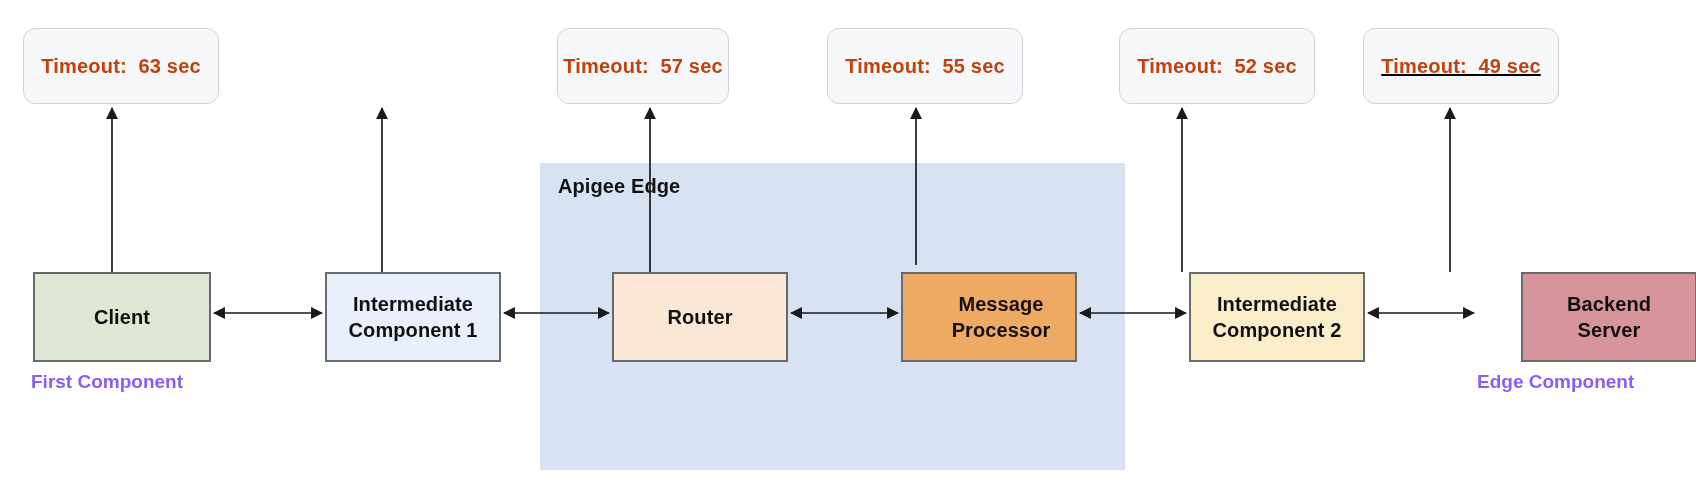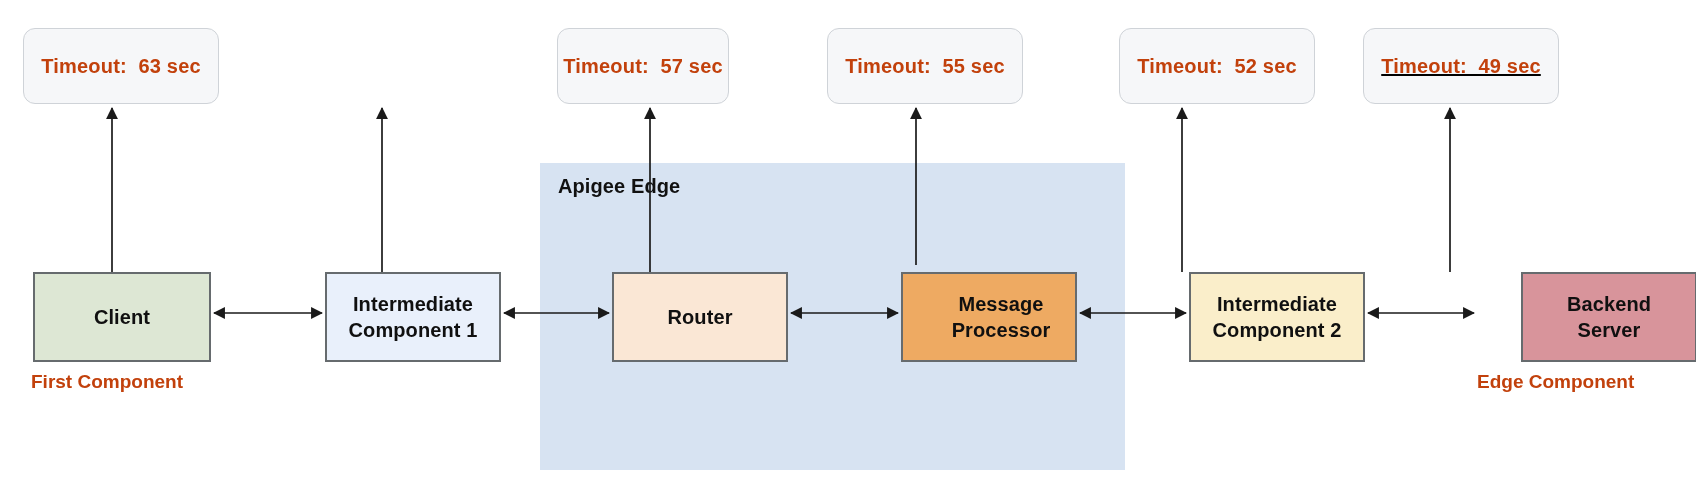--- a/index.html
+++ b/index.html
@@ -70,21 +70,21 @@
     line-height: 1.32;
     white-space: pre-line;
     letter-spacing: 0.1px;
   }
 
   
   .caption {
     position: absolute;
     font-size: 19px;
     font-weight: bold;
-    color: #c2410c;
+    color: #8b5cf6;
     white-space: nowrap;
   }
 
   
   #connectors {
     position: absolute;
     left: 0;
     top: 0;
     width: 1696px;
     height: 496px;

